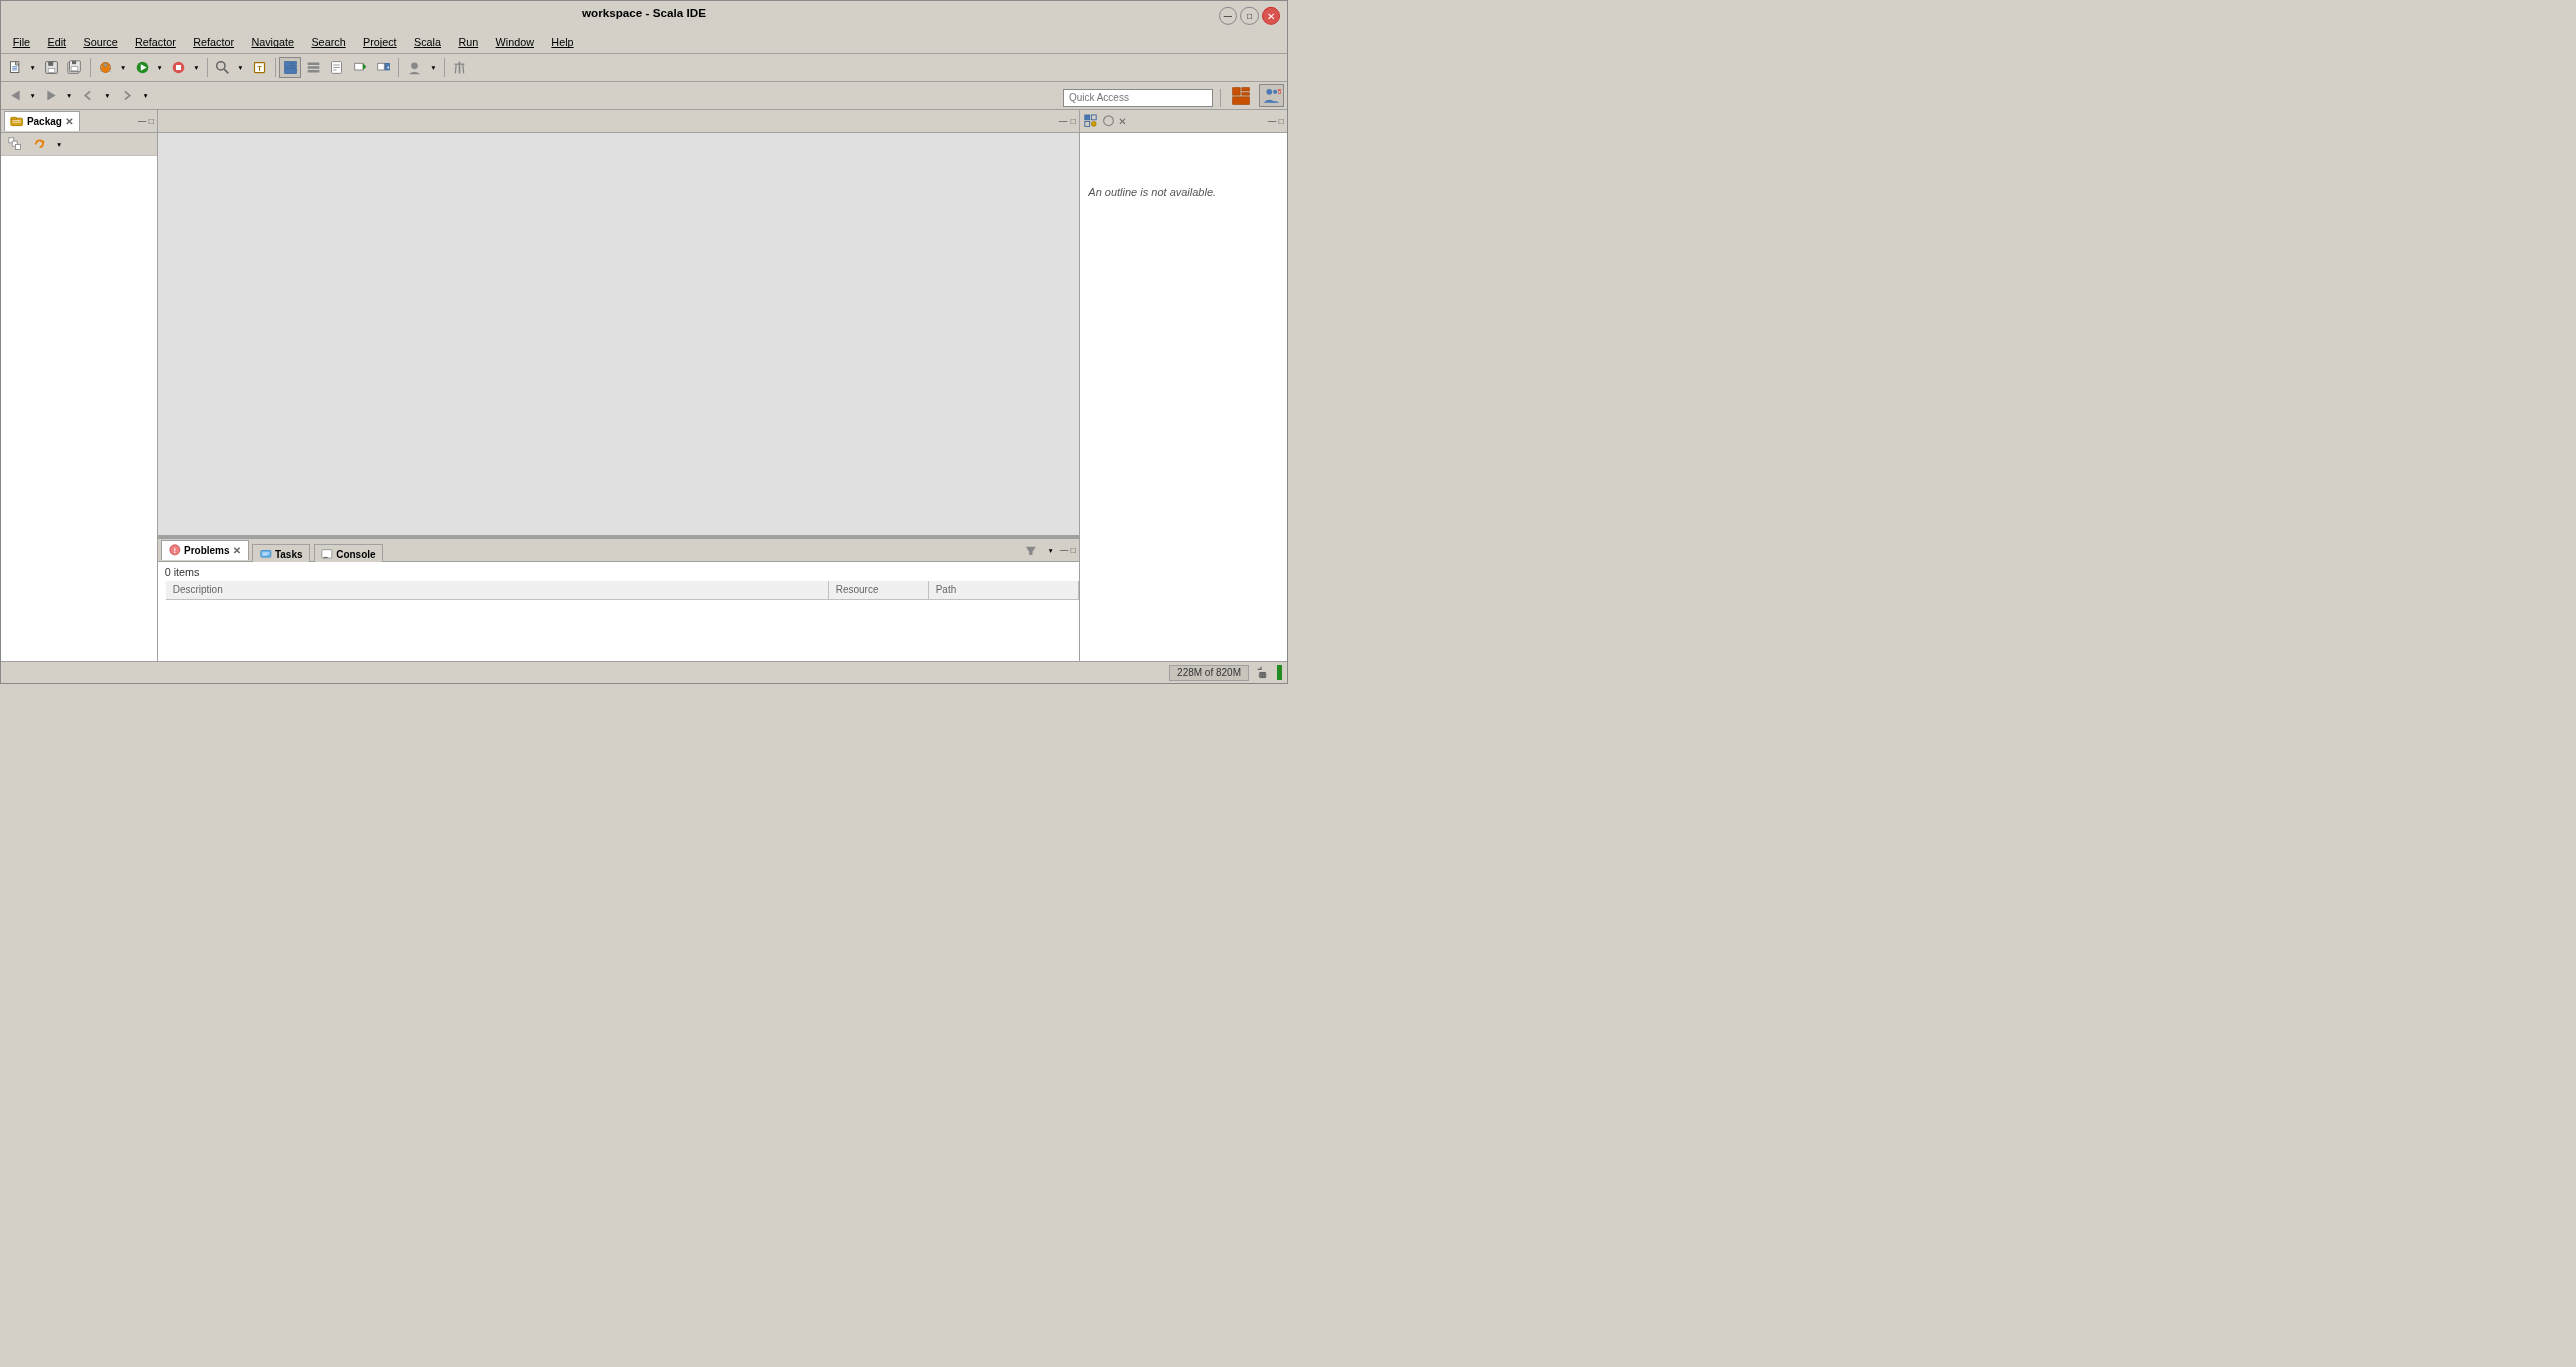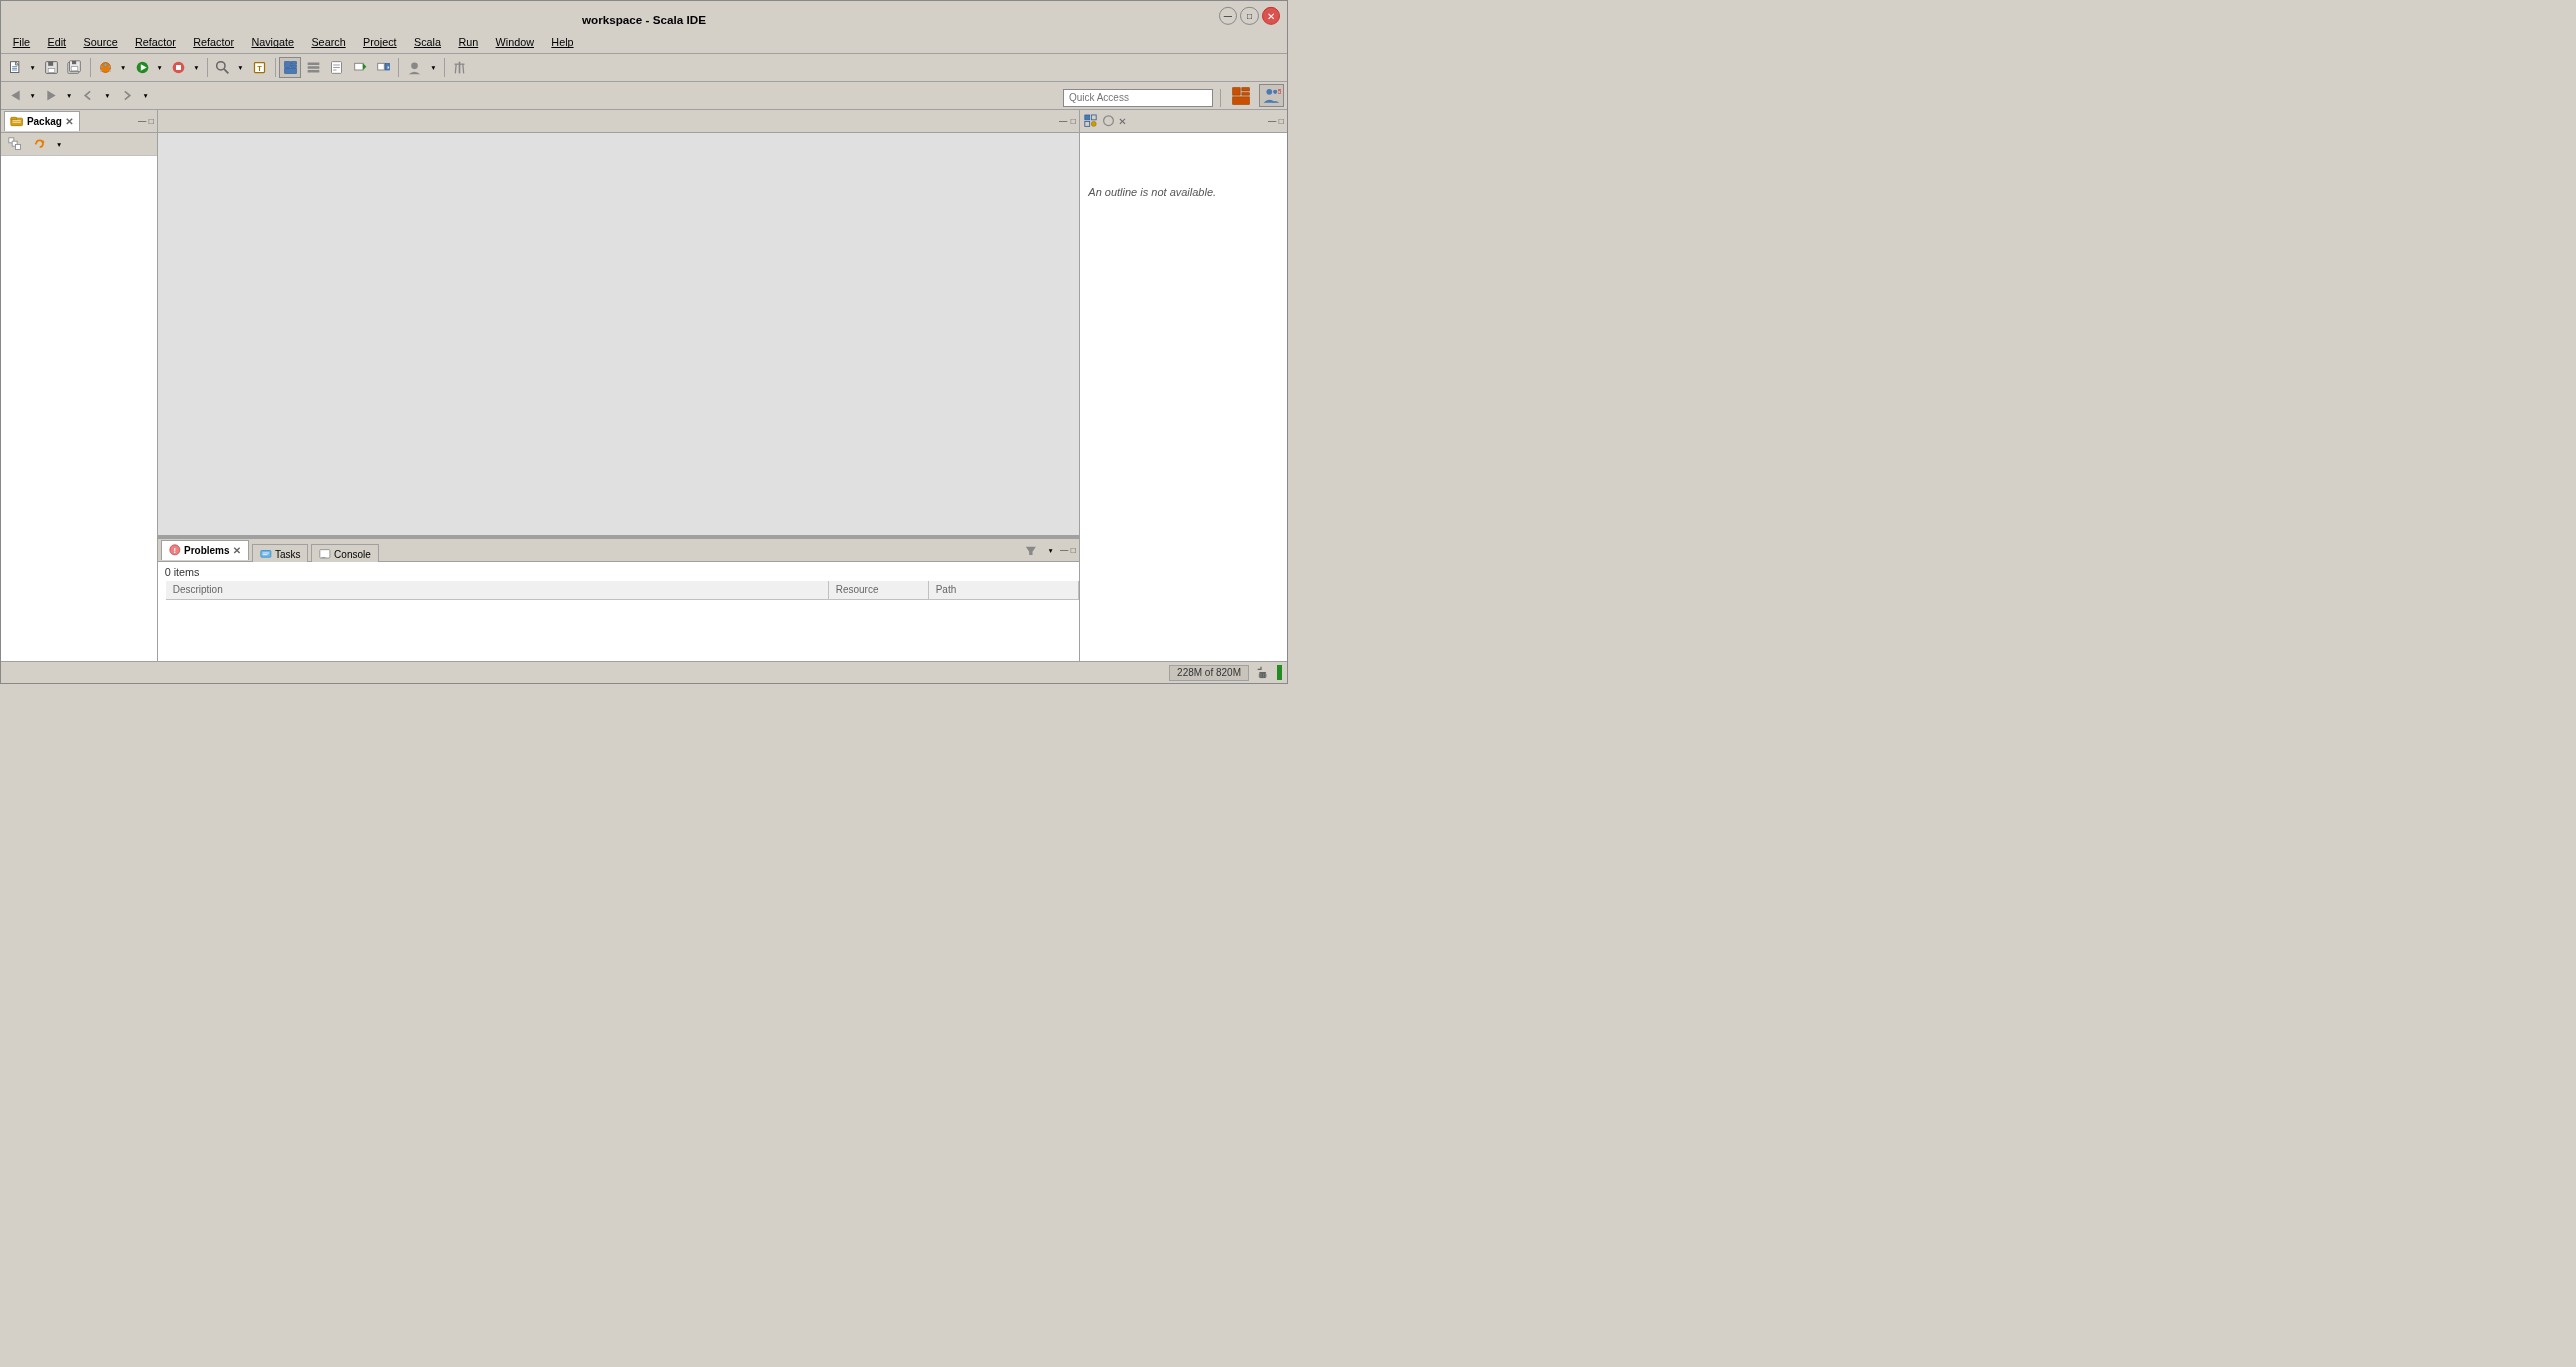--- a/index.html
+++ b/index.html
@@ -17,21 +17,21 @@
     #title-bar {
       background: #d4d0c8;
       text-align: center;
       padding: 5px 0;
       font-size: 11.7px;
       font-weight: bold;
       color: #000;
       position: relative;
       height: 30px;
       display: flex;
-      align-items: flex-end;
+      align-items: flex-start;
       justify-content: center;
     }
     #title-bar .window-controls {
       position: absolute;
       right: 6.7px;
       top: 50%;
       transform: translateY(-50%);
       display: flex;
       gap: 3.3px;
     }
@@ -232,21 +232,21 @@
       font-size: 10px; font-weight: bold;
       background: white;
       padding: 1.7px 6.7px;
       border: 0.8px solid #a0a0a0;
       border-bottom: none;
       cursor: pointer;
       height: 20px;
     }
     .bottom-tab.inactive {
       background: #d4d0c8;
-      font-weight: normal;
+      font-weight: bold;
       margin-top: 8px;
     }
     .bottom-toolbar {
       display: flex; align-items: center;
       margin-left: auto;
       gap: 2.5px;
     }
     .bottom-body {
       flex: 1;
       background: white;

